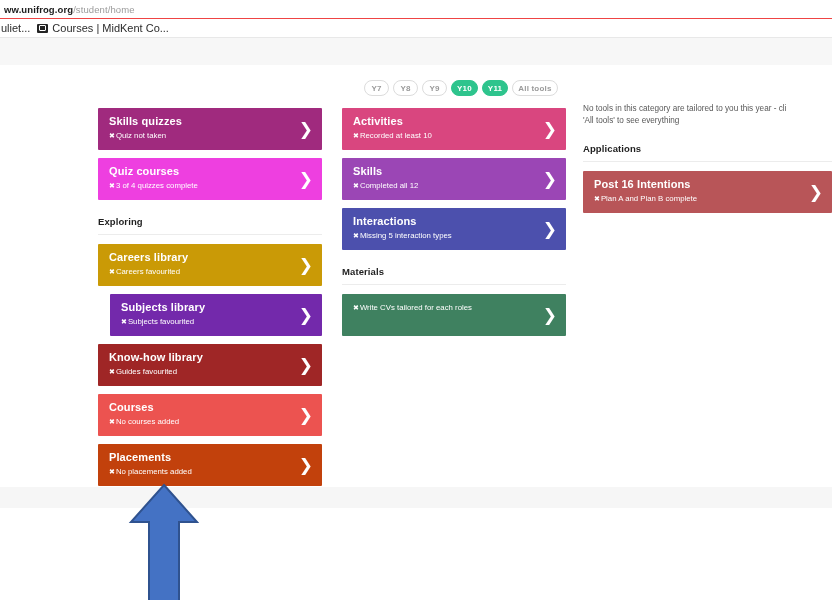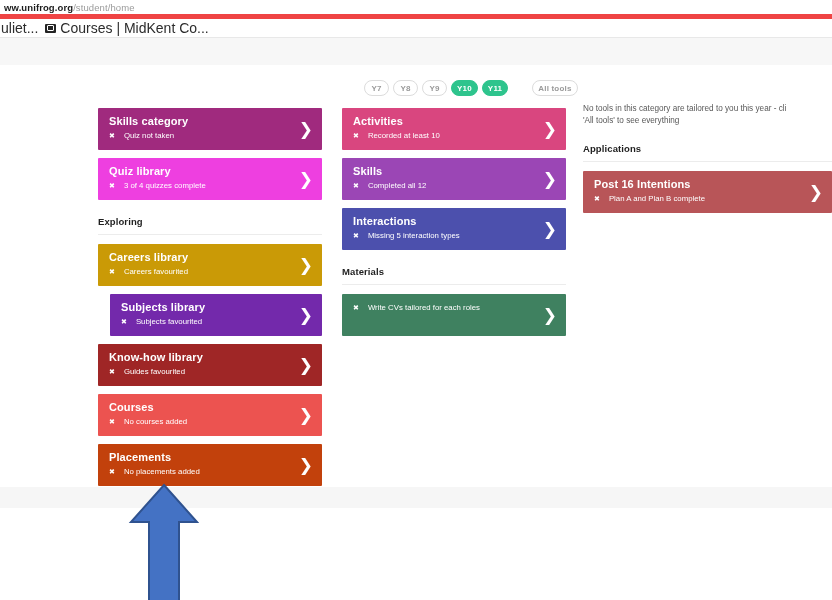--- a/index.html
+++ b/index.html
@@ -11,32 +11,32 @@
   }
 
   
   #browser-chrome { width: 832px; background: #ffffff; }
   #url-bar {
     height: 19px;
     display: flex; align-items: center;
     padding-left: 4px;
     font-size: 9.5px;
     letter-spacing: .1px;
-    border-bottom: 5px solid #ef4444;
+    border-bottom: 1px solid #ef4444;
     background: #ffffff;
   }
   #url-bar .url-strong { color: #1b1b1b; font-weight: bold; }
   #url-bar .url-dim { color: #9b9b9b; }
 
   #bookmark-bar {
     height: 19px;
     display: flex; align-items: center;
     gap: 7px;
     padding-left: 1px;
-    font-size: 14px;
+    font-size: 11px;
     color: #2c2c2c;
     background: #ffffff;
     border-bottom: 1px solid #e8e8e8;
   }
   .bm-item { display: flex; align-items: center; gap: 4px; white-space: nowrap; }
   .bm-favicon {
     width: 11px; height: 9px;
     background: #242424;
     border-radius: 1px;
     display: inline-flex; align-items: center; justify-content: center;
@@ -81,21 +81,21 @@
     font-weight: bold;
     display: flex; align-items: center; justify-content: center;
     letter-spacing: .2px;
   }
   .year-chip.selected {
     background: #2ec48d;
     border-color: #2ec48d;
     color: #ffffff;
     text-align: right;
   }
-  .year-chip.wide { min-width: 43px; margin-left: 20px; }
+  .year-chip.wide { min-width: 43px; }
 
   
   .column { position: absolute; }
   #col-left   { left: 98px; top: 70px;  width: 224px; }
   #col-middle { left: 342px; top: 70px; width: 224px; }
   #col-right  { left: 583px; top: 65px; width: 249px; }
 
   .section-head {
     text-align: left;
     font-size: 9.5px;
@@ -122,21 +122,21 @@
     overflow: hidden;
   }
   .tool-card .card-title {
     font-size: 11px;
     font-weight: bold;
     line-height: 14px;
     letter-spacing: .1px;
     white-space: nowrap;
   }
   .tool-card .card-sub {
-    display: flex; align-items: center; gap: 9px;
+    display: flex; align-items: center; gap: 1px;
     margin-top: 3px;
     font-size: 7.8px;
     line-height: 10px;
     white-space: nowrap;
   }
   .tool-card .sub-icon { font-size: 7px; line-height: 10px; }
   .tool-card .chevron {
     position: absolute;
     right: 9px; top: 50%;
     transform: translateY(-50%);
@@ -195,30 +195,30 @@
     <div class="year-chip">Y8</div>
     <div class="year-chip">Y9</div>
     <div class="year-chip selected">Y10</div>
     <div class="year-chip selected">Y11</div>
     <div class="year-chip wide">All tools</div>
   </div>
 
   <div class="column" id="col-left">
 
     <div class="tool-card" style="background: rgb(160, 42, 126);">
-      <div class="card-title">Skills category</div>
+      <div class="card-title">Skills quizzes</div>
       <div class="card-sub">
         <span class="sub-icon">✖</span>
         <span>Quiz not taken</span>
       </div>
       <div class="chevron">❯</div>
     </div>
 
     <div class="tool-card" style="background: rgb(238, 63, 224);">
-      <div class="card-title">Quiz library</div>
+      <div class="card-title">Quiz courses</div>
       <div class="card-sub">
         <span class="sub-icon">✖</span>
         <span>3 of 4 quizzes complete</span>
       </div>
       <div class="chevron">❯</div>
     </div>
 
     <div class="section-head">Exploring</div>
     <div class="section-rule"></div>
 

